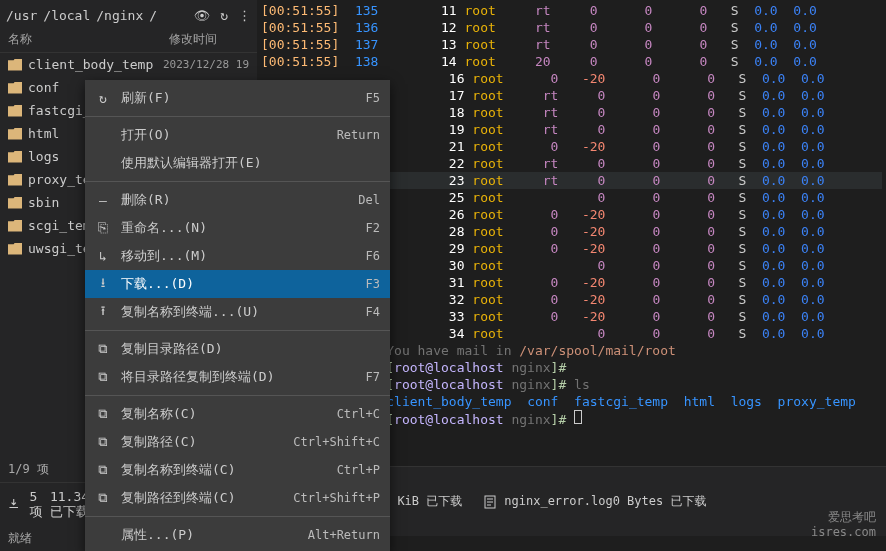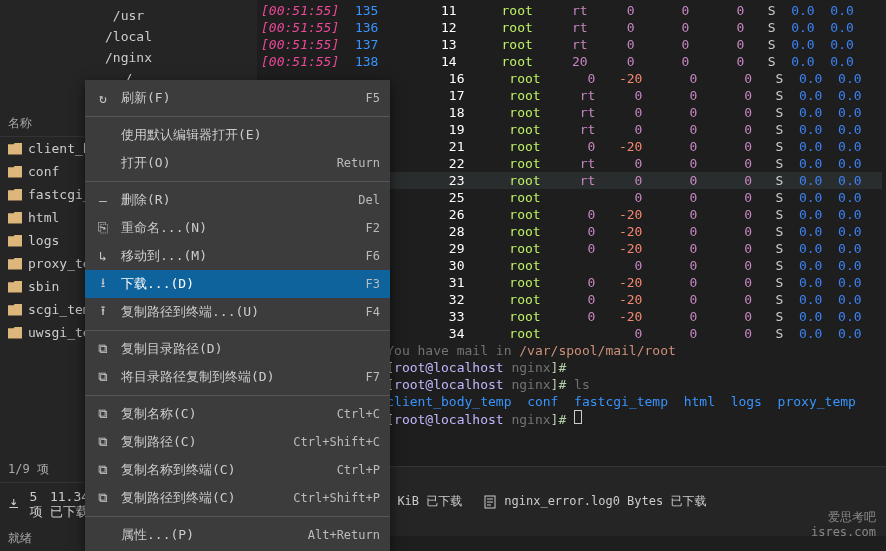--- a/index.html
+++ b/index.html
@@ -13,21 +13,21 @@
   position: relative;
 }
 .left-pane {
   position: absolute; left: 0; top: 0; width: 257px; height: 551px;
   background: #252526;
   display: flex; flex-direction: column;
 }
 .title-bar { height: 4px; }
 .path-bar {
   display: flex; align-items: center;
-  padding: 4px 6px; gap: 6px; flex-direction: column;
+  padding: 4px 6px; gap: 6px;
 }
 .path-icons { margin-left: auto; display: flex; gap: 10px; }
 .columns-hdr {
   display: flex; padding: 4px 8px;
   color: #a3a3a3; font-size: 12px;
   border-bottom: 1px solid #333;
 }
 .col-name { flex: 1; }
 .col-date { width: 80px; text-align: left; }
 .file-list { flex: 1; overflow: hidden; }
@@ -80,24 +80,24 @@
   position: absolute;
   left: 257px; top: 0;
   width: 629px; height: 465px;
   background: #1e1e1e;
   font-family: Consolas, monospace;
   font-size: 13px;
   padding: 2px 4px;
   overflow: hidden;
 }
 .term-line { white-space: pre; line-height: 17px; height: 17px; }
-.c-time { color: #ec4899; font-style: italic; }
+.c-time { color: #fdba74; }
 .c-lineno { color: #3794ff; }
 .c-hdr { color: #fff; }
-.c-user { color: #bef264; margin-left: 37px; }
+.c-user { color: #eab308; }
 .c-zero { color: #c586c0; }
 .c-neg { color: #f48771; }
 .c-S { color: #ccc; }
 .c-pct { color: #3b82f6; }
 .c-prompt { color: #c4b5fd; }
 .c-bracket { color: #b5cea8; }
 .c-cmd { color: #737373; }
 .c-path { color: #ce9178; }
 .c-dir { color: #3794ff; }
 .c-cursor { display: inline-block; width: 8px; height: 14px; border: 1px solid #ccc; }
@@ -208,27 +208,27 @@
 
 <div class="ctx-menu" id="ctx-menu">
     <div class="ctx-row">
       <span class="ctx-ico">↻</span>
       <span class="ctx-label">刷新(F)</span>
       <span class="ctx-key">F5</span>
     </div>
     <div class="ctx-sep"></div>
     <div class="ctx-row">
       <span class="ctx-ico"></span>
+      <span class="ctx-label">打开(O)</span>
+      <span class="ctx-key">Return</span>
+    </div>
+    <div class="ctx-row">
+      <span class="ctx-ico"></span>
       <span class="ctx-label">使用默认编辑器打开(E)</span>
       <span class="ctx-key"></span>
-    </div>
-    <div class="ctx-row">
-      <span class="ctx-ico"></span>
-      <span class="ctx-label">打开(O)</span>
-      <span class="ctx-key">Return</span>
     </div>
     <div class="ctx-sep"></div>
     <div class="ctx-row">
       <span class="ctx-ico">—</span>
       <span class="ctx-label">删除(R)</span>
       <span class="ctx-key">Del</span>
     </div>
     <div class="ctx-row">
       <span class="ctx-ico">⎘</span>
       <span class="ctx-label">重命名...(N)</span>
@@ -239,21 +239,21 @@
       <span class="ctx-label">移动到...(M)</span>
       <span class="ctx-key">F6</span>
     </div>
     <div class="ctx-row sel">
       <span class="ctx-ico">⭳</span>
       <span class="ctx-label">下载...(D)</span>
       <span class="ctx-key">F3</span>
     </div>
     <div class="ctx-row">
       <span class="ctx-ico">⭱</span>
-      <span class="ctx-label">复制路径到终端...(U)</span>
+      <span class="ctx-label">复制名称到终端...(U)</span>
       <span class="ctx-key">F4</span>
     </div>
     <div class="ctx-sep"></div>
     <div class="ctx-row">
       <span class="ctx-ico">⧉</span>
       <span class="ctx-label">复制目录路径(D)</span>
       <span class="ctx-key"></span>
     </div>
     <div class="ctx-row">
       <span class="ctx-ico">⧉</span>

